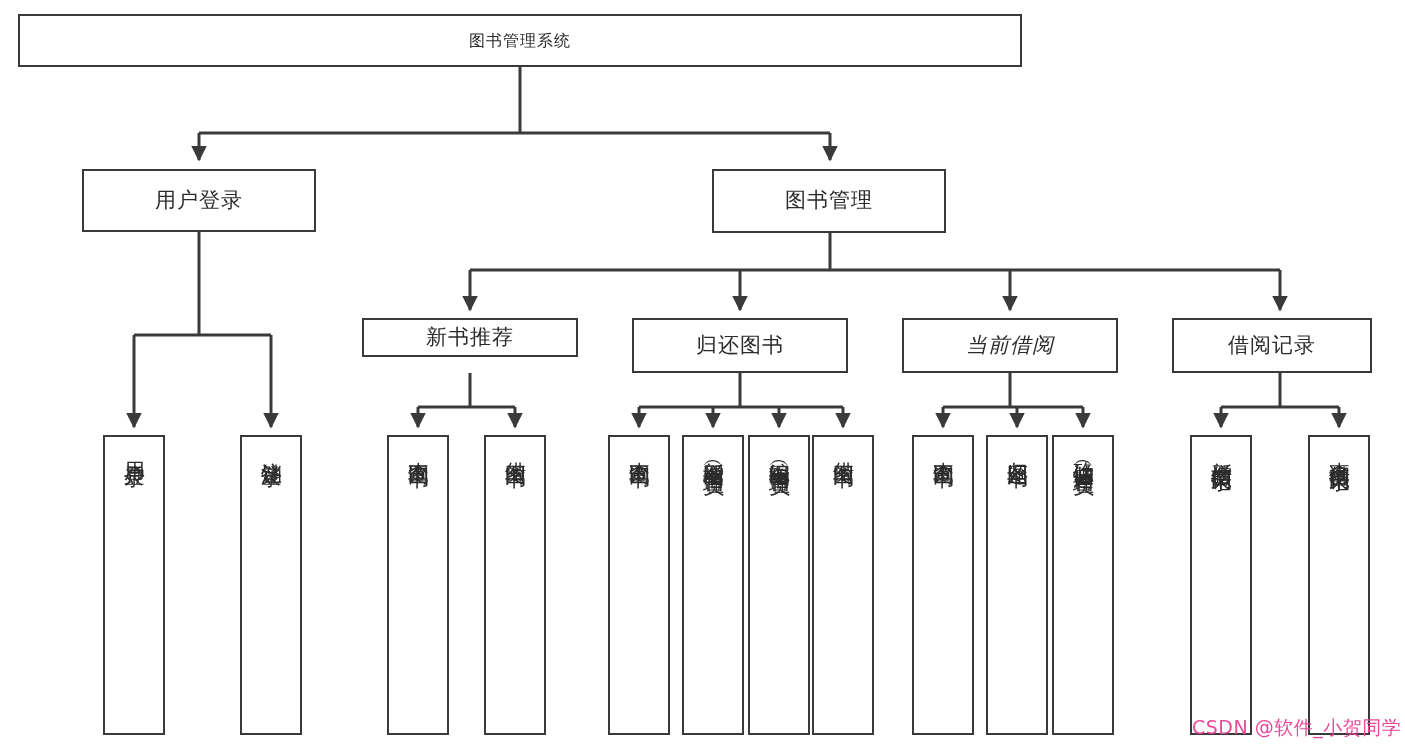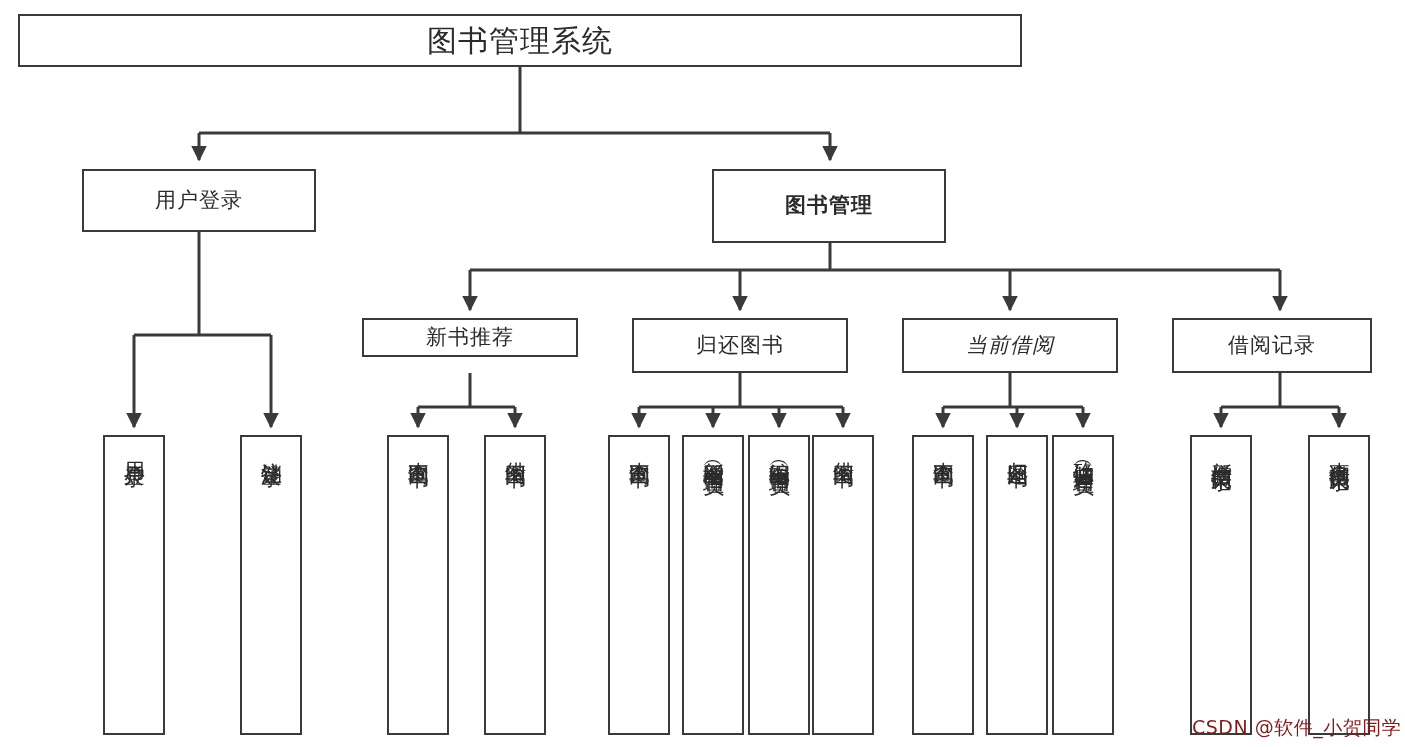--- a/index.html
+++ b/index.html
@@ -34,40 +34,40 @@
     align-items: center;
     justify-content: center;
     color: #2b2b2b;
   }
   .node.horiz {
     font-size: 21px;
     letter-spacing: 1px;
     line-height: 1.2;
   }
   .node.root {
-    font-size: 30px;
+    font-size: 16px;
   }
   .node.leaf {
     align-items: flex-start;
     justify-content: center;
     padding-top: 8px;
   }
   .vtext {
     writing-mode: vertical-rl;
     text-orientation: upright;
     font-size: 21px;
     line-height: 1.28;
     letter-spacing: 2px;
     color: #2b2b2b;
     white-space: nowrap;
   }
   .watermark {
     position: absolute;
     font-size: 19px;
-    color: #7f1d1d;
+    color: #ec4899;
     white-space: nowrap;
     letter-spacing: 0.5px;
   }
 </style>
 </head>
 <body>
 
 <div id="canvas">
 
   <svg id="wires" viewBox="0 0 1405 747" xmlns="http://www.w3.org/2000/svg">
@@ -120,21 +120,21 @@
     </g>
   </svg>
 
   <div class="node horiz root" style="left:18px; top:14px; width:1004px; height:53px;">
     <span>图书管理系统</span>
   </div>
 
   <div class="node horiz" style="left:82px; top:169px; width:234px; height:63px;">
     <span>用户登录</span>
   </div>
-  <div class="node horiz" style="left:712px; top:169px; width:234px; height:74px;font-weight:bold;">
+  <div class="node horiz" style="left:712px; top:169px; width:234px; height:64px;">
     <span>图书管理</span>
   </div>
 
   <div class="node horiz" style="left:362px; top:318px; width:216px; height:39px;">
     <span>新书推荐</span>
   </div>
   <div class="node horiz" style="left:632px; top:318px; width:216px; height:55px;">
     <span>归还图书</span>
   </div>
   <div class="node horiz" style="left:902px; top:318px; width:216px; height:55px;font-style:italic;">

